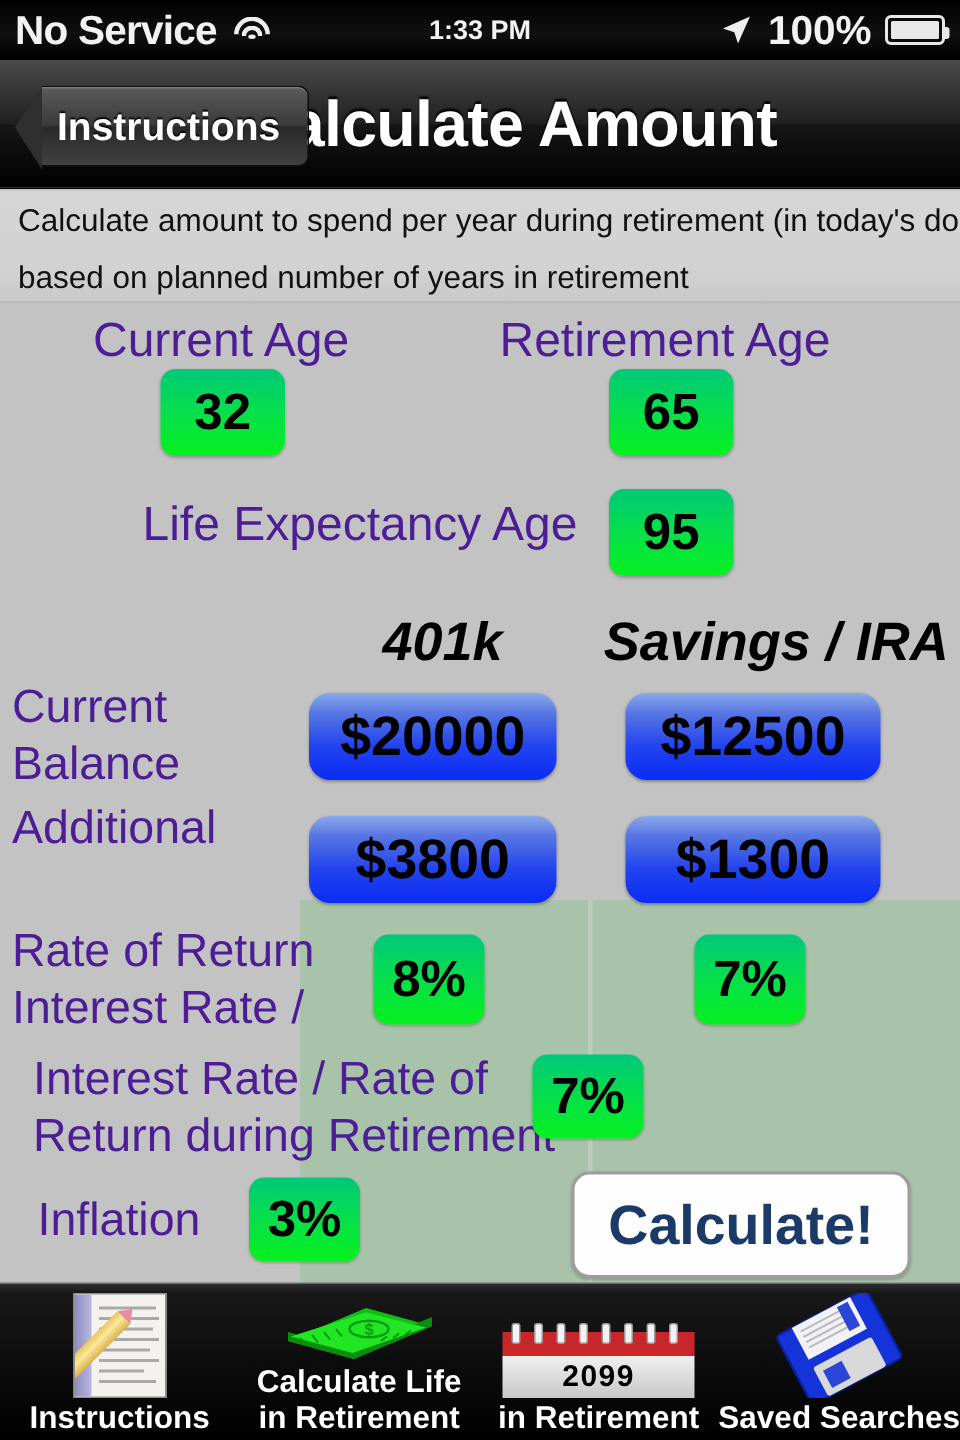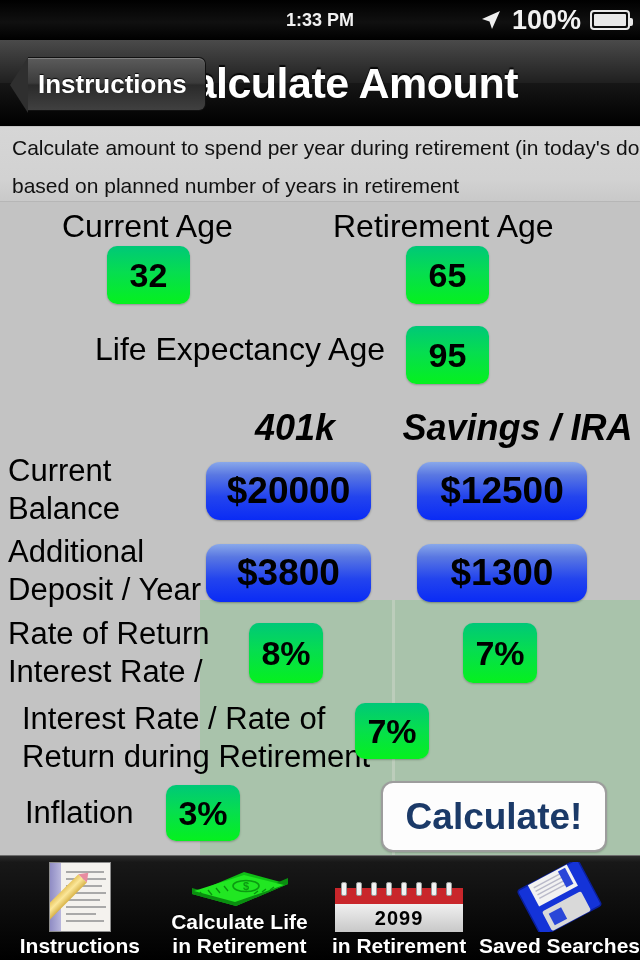--- a/index.html
+++ b/index.html
@@ -89,21 +89,21 @@
     overflow:hidden;
   }
   .desc p {
     font-size:21px; color:#111; line-height:35px;
     padding:3px 0 0 12px; white-space:nowrap;
   }
 
   
   .body-area { position:absolute; left:0; top:202px; width:640px; height:653px; background:#c3c3c3; }
 
-  .lbl { color:#000000; font-size:31px; line-height:38px; font-weight:normal; }
+  .lbl { color:#4c1d95; font-size:31px; line-height:38px; font-weight:normal; }
   .lbl.big { font-size:32px; }
 
   
   .fld-green {
     background:linear-gradient(#00c878 0%, #06dd50 45%, #05f11e 100%);
     border-radius:10px;
     display:flex; align-items:center; justify-content:center;
     color:#000; font-weight:bold; font-size:34px;
     box-shadow:0 1px 2px rgba(0,0,0,.25);
   }
@@ -192,20 +192,28 @@
 
   
   .ico-floppy { width:88px; height:70px; position:relative; }
 </style>
 </head>
 <body>
 
 <div id="app">
 
   <div class="statusbar">
+    <div class="sb-left">
+      <span class="sb-carrier">No Service</span>
+      <span class="wifi-ico">
+          <i></i>
+          <i></i>
+          <i></i>
+        </span>
+    </div>
     <div class="sb-center">1:33 PM</div>
     <div class="sb-right">
       <svg class="loc-ico" viewBox="0 0 24 24">
         <path d="M21 3 L3 11 L10.5 13.5 L13 21 Z" fill="#eee"></path>
       </svg>
       <span class="sb-batt-pct">100%</span>
       <span class="batt">
           <i></i>
         </span>
     </div>
@@ -241,21 +249,20 @@
 
     <div class="abs" style="left:8px; top:250px;">
       <div class="lbl">Current</div>
       <div class="lbl">Balance</div>
     </div>
     <div class="abs fld-blue" style="left:206px; top:260px; width:165px; height:58px;">$20000</div>
     <div class="abs fld-blue" style="left:417px; top:260px; width:170px; height:58px;">$12500</div>
 
     <div class="abs" style="left:8px; top:331px;">
       <div class="lbl">Additional</div>
-      <div class="lbl">Deposit / Year</div>
     </div>
     <div class="abs fld-blue" style="left:206px; top:342px; width:165px; height:58px;">$3800</div>
     <div class="abs fld-blue" style="left:417px; top:342px; width:170px; height:58px;">$1300</div>
 
     <div class="abs" style="left:8px; top:413px;">
       <div class="lbl">Rate of Return</div>
       <div class="lbl">Interest Rate /</div>
     </div>
     <div class="abs fld-green" style="left:249px; top:421px; width:74px; height:60px;">8%</div>
     <div class="abs fld-green" style="left:463px; top:421px; width:74px; height:60px;">7%</div>

